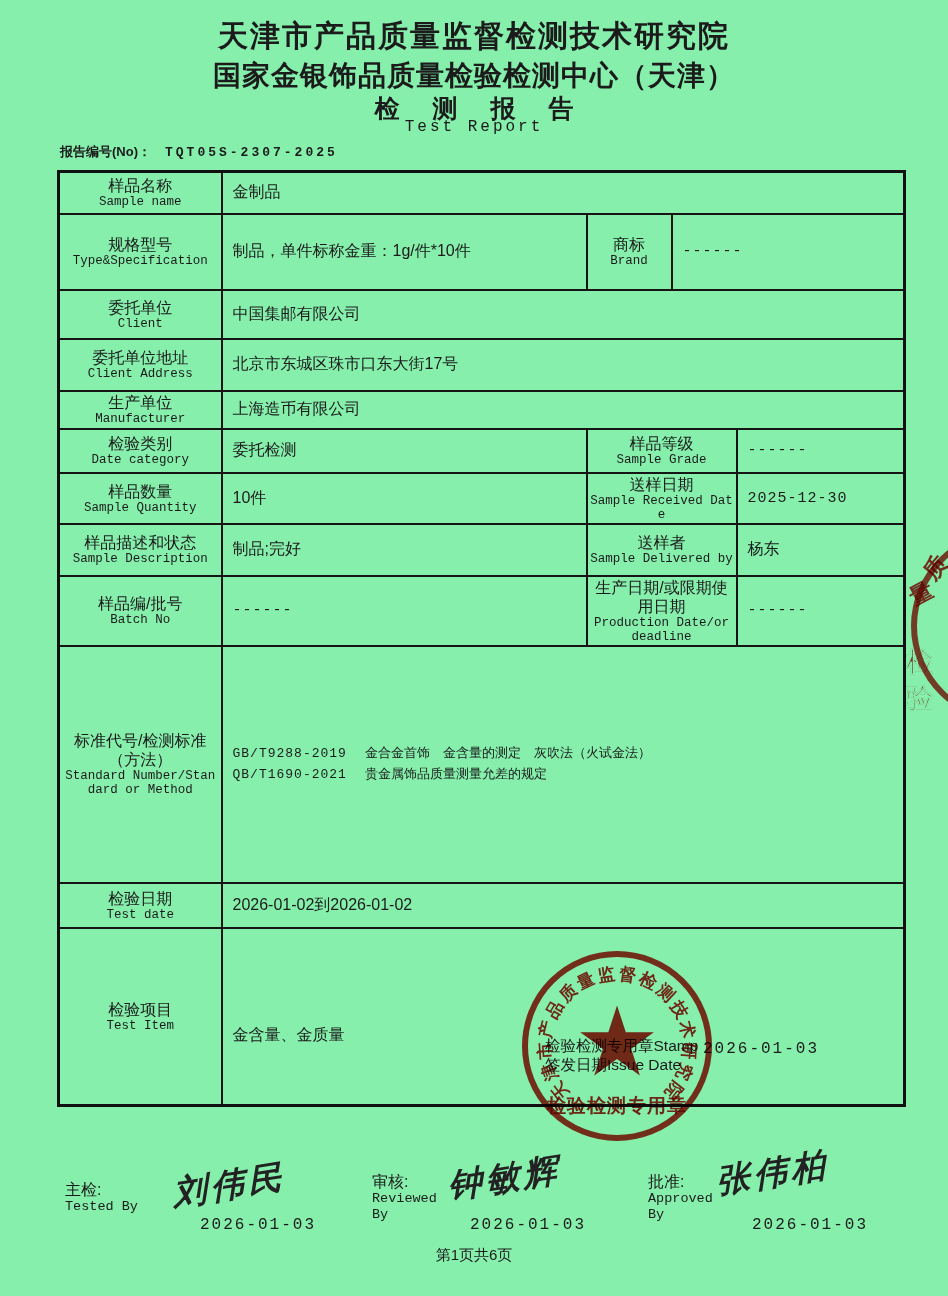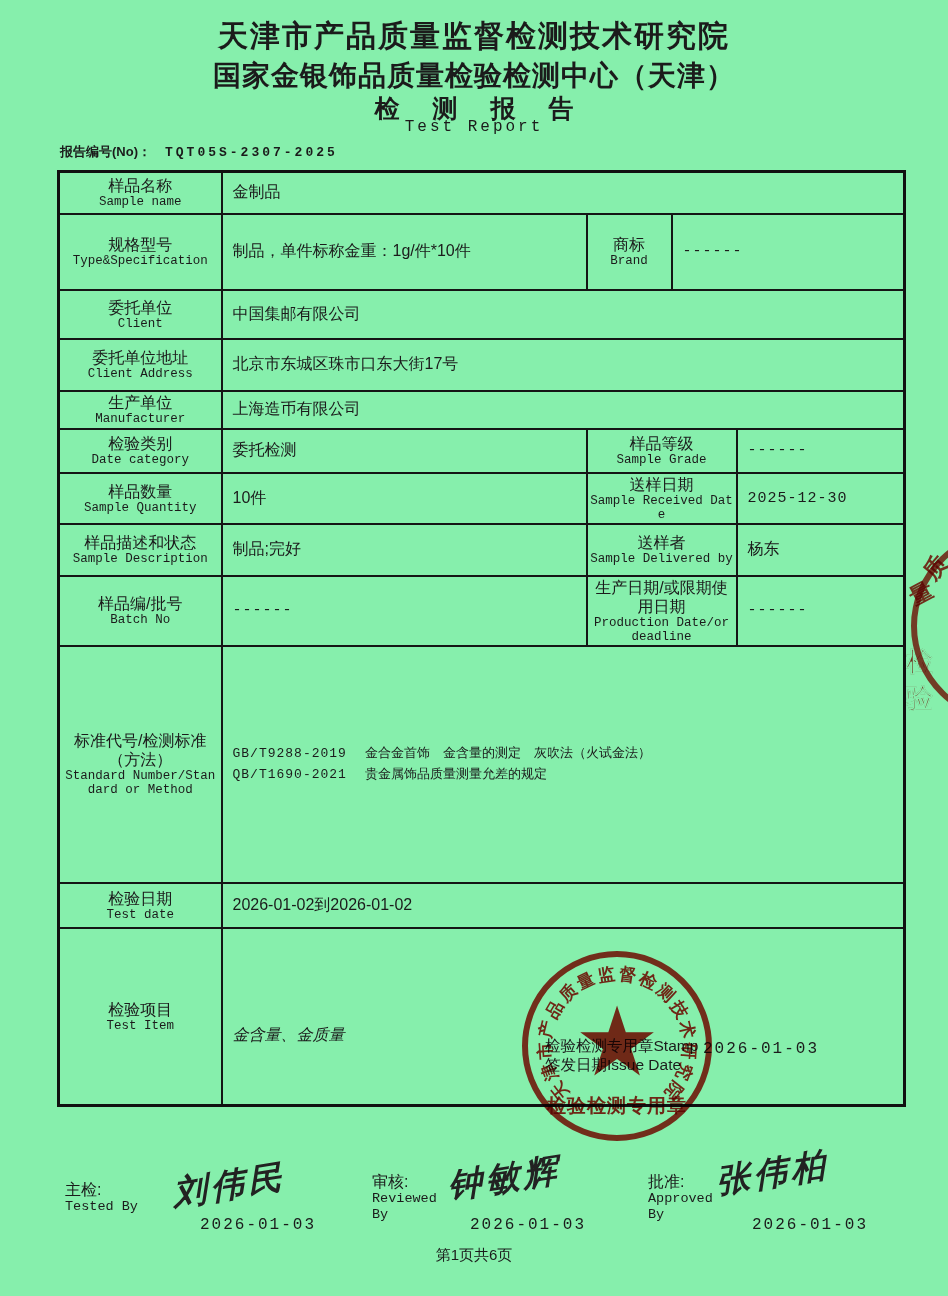--- a/index.html
+++ b/index.html
@@ -27,21 +27,21 @@
     border:3px solid #111;
   }
   table.report td { border:2px solid #151515; vertical-align:middle; overflow:hidden; }
   td.lbl { text-align:center; padding:1px 2px; }
   td.lbl .cn { font-size:16px; line-height:19px; display:block; }
   td.lbl .en { font-size:12.5px; line-height:14px; display:block; font-family:"Liberation Mono","DejaVu Sans Mono",monospace; word-break:break-all; }
   td.val { font-size:16px; padding:2px 8px 2px 10px; text-align:left; word-break:break-all; }
   td.val.mono-val { font-family:"Liberation Mono","DejaVu Sans Mono",monospace; letter-spacing:1px; font-size:15px; }
   .std-line { font-size:13px; line-height:20px; white-space:nowrap; }
   .std-line .code { font-family:"Liberation Mono","DejaVu Sans Mono",monospace; letter-spacing:1px; margin-right:18px; }
-  td.test-item-cell { vertical-align:top;font-style:italic; }
+  td.test-item-cell { vertical-align:top; }
   td.test-item-cell .ti { padding-top:38px; }
   .note-text { font-size:15px; line-height:20px; }
 
   
   .stamp-caption { top:1036px; left:545px; font-size:15.5px; line-height:19px; }
   .stamp-caption .l1 { }
   .issue-date { top:1040px; left:703px; font-size:16px; letter-spacing:2px; }
 
   
   .seal, .seal * { mix-blend-mode:multiply; }

